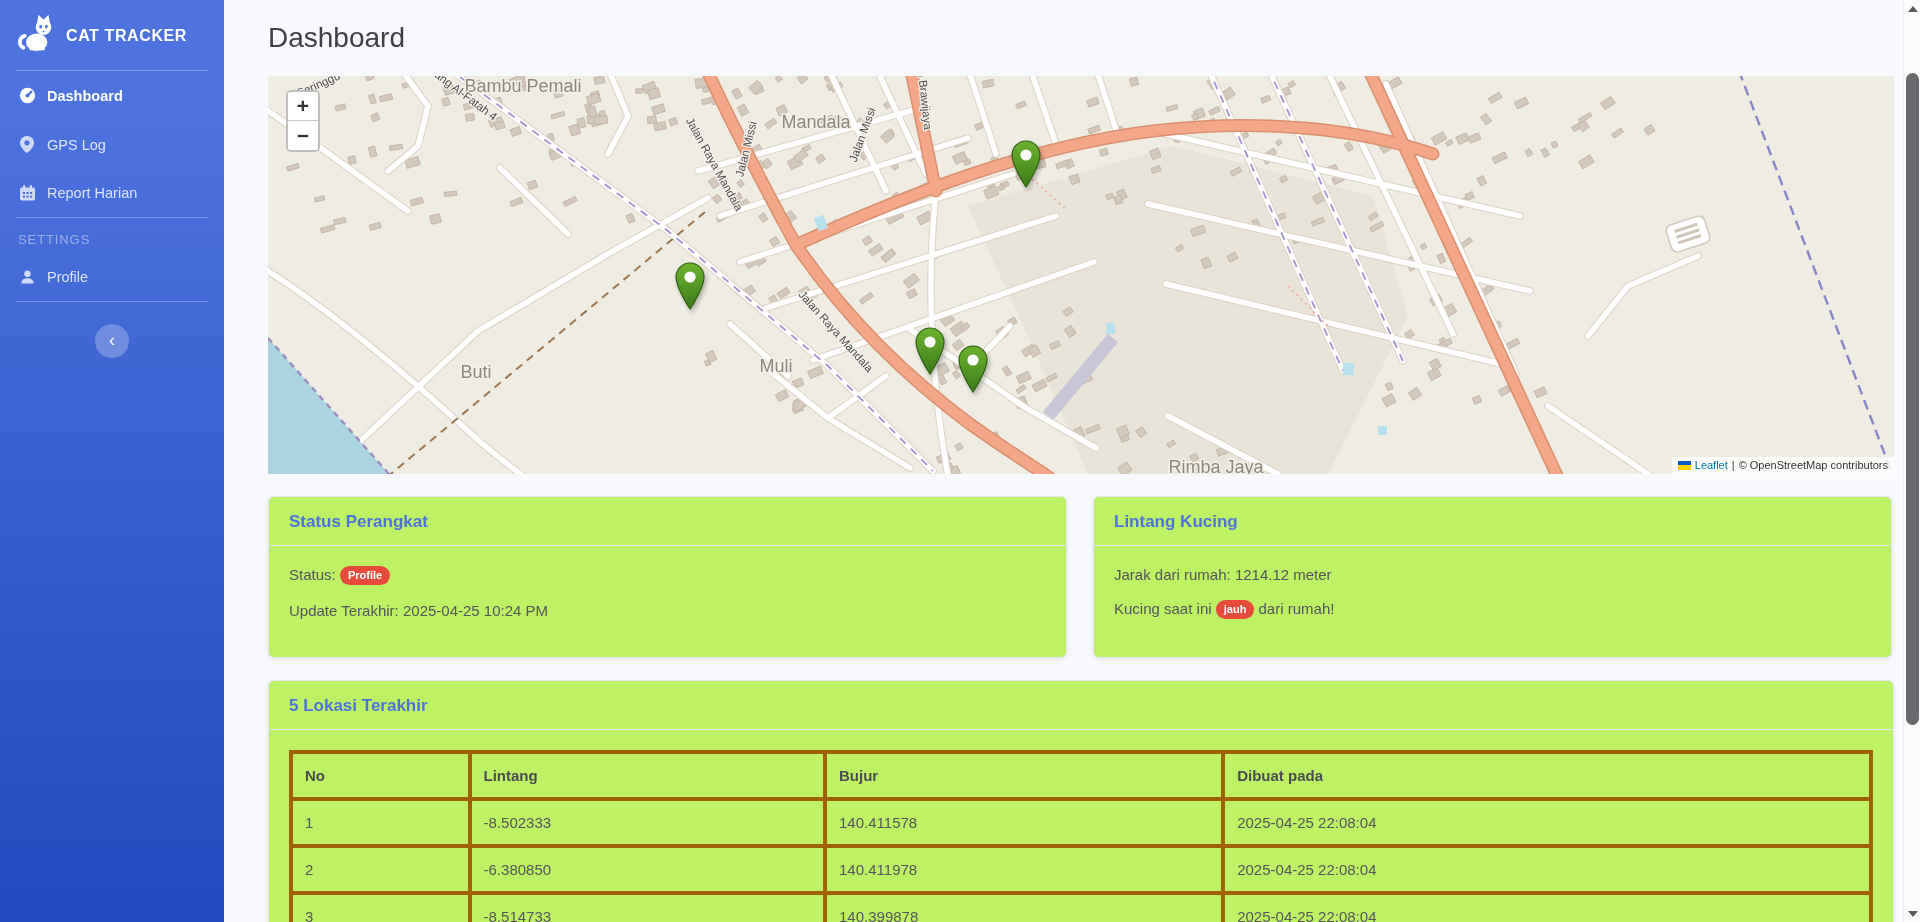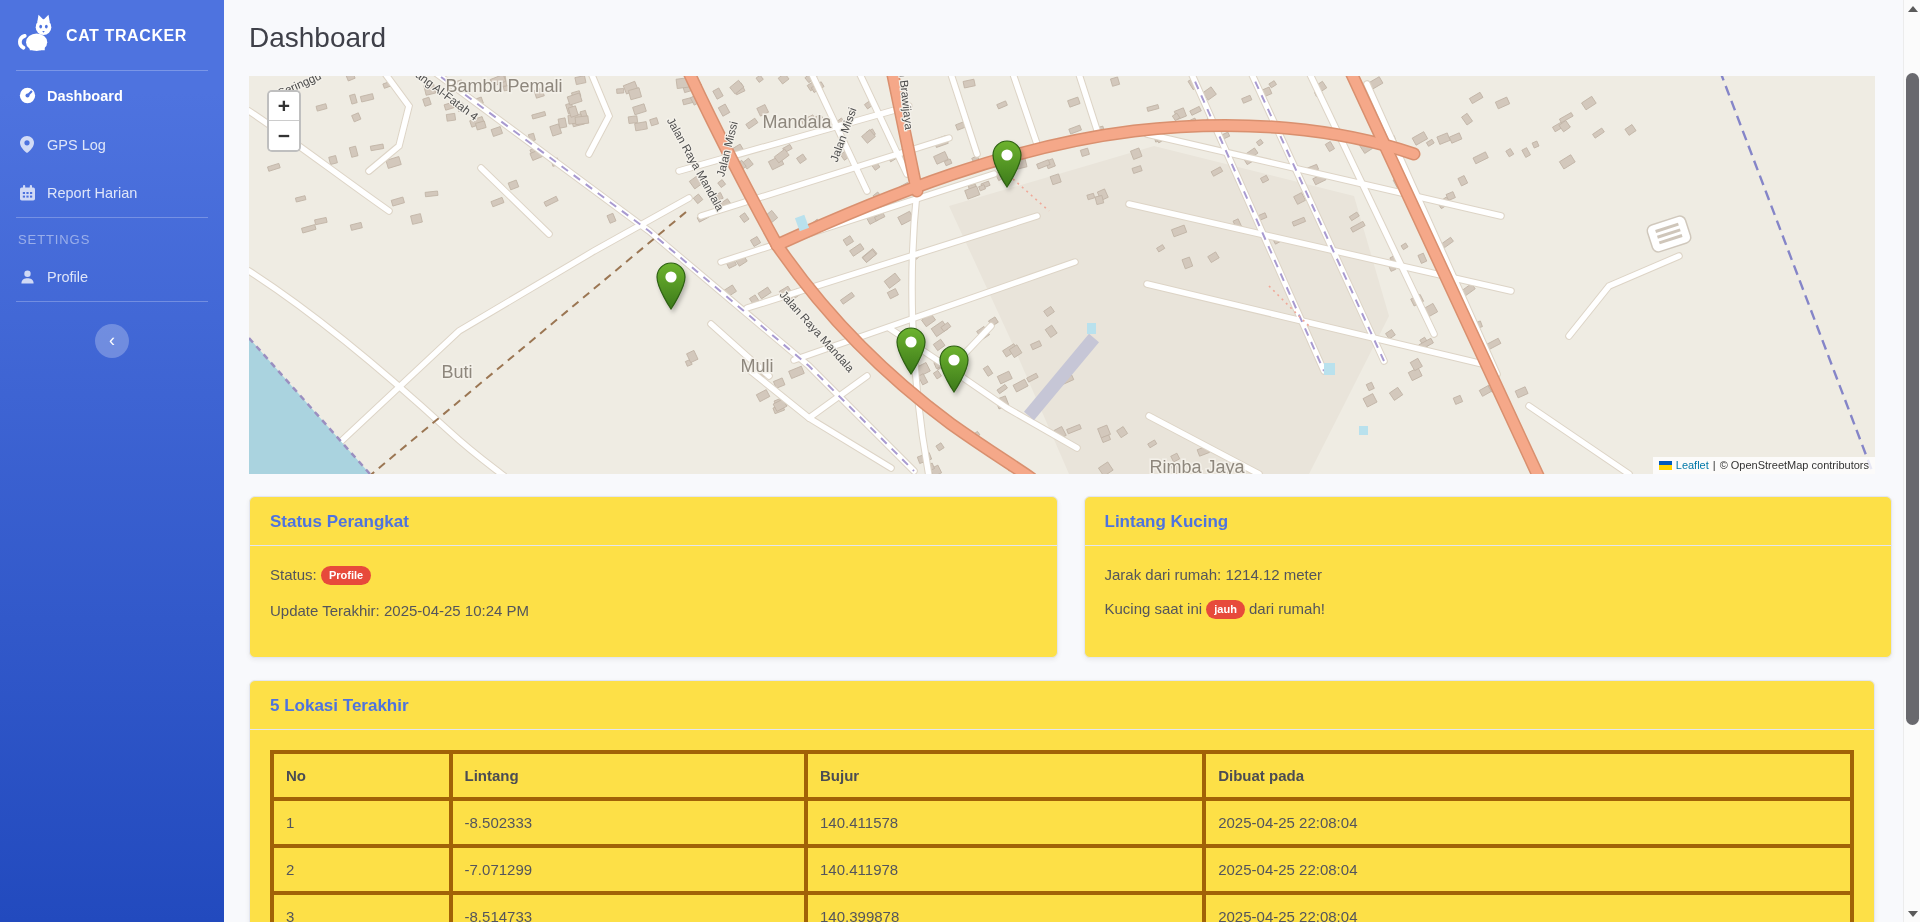--- a/index.html
+++ b/index.html
@@ -1,17 +1,17 @@
 <!DOCTYPE html>
 <html><head>
 <meta charset="utf-8">
 <style>
   * { box-sizing: border-box; margin: 0; padding: 0; }
   html,body { width:1920px; height:922px; overflow:hidden; font-family:"Liberation Sans",sans-serif; background:#f8f9fc; }
-  .app { position:relative; width:1920px; height:922px; display:flex; }
+  .app { position:relative; width:1920px; height:922px; display:flex;gap:19px; }
 
   
   .sidebar { width:224px; min-width:224px; height:922px; background:linear-gradient(180deg,#4e73df 10%,#224abe 100%); color:#fff; display:flex; flex-direction:column; }
   .brand { display:flex; align-items:center; gap:10px; padding:14px 16px 12px 16px; height:70px; }
   .brand-text { font-size:16px; font-weight:800; letter-spacing:.6px; color:#fff; }
   .sb-divider { border-top:1px solid rgba(255,255,255,.25); margin:0 16px; }
   .nav-item { display:flex; align-items:center; gap:11px; padding:16px 18px; font-size:14.5px; color:rgba(255,255,255,.82); cursor:pointer; }
   .nav-item .ic { width:18px; display:flex; justify-content:center; opacity:.75; }
   .nav-item.active { color:#fff; font-weight:700; }
   .nav-item.active .ic { opacity:1; }
@@ -28,21 +28,21 @@
   .zoomctl { position:absolute; top:14px; left:18px; width:34px; border:2px solid rgba(0,0,0,.25); border-radius:5px; background:#fff; overflow:hidden; z-index:5; }
   .zoomctl .zbtn { width:100%; height:29px; display:flex; align-items:center; justify-content:center; font-size:21px; font-weight:700; color:#333; cursor:pointer; background:#fff; }
   .zoomctl .zbtn:first-child { border-bottom:1px solid #ccc; }
   .marker { position:absolute; width:30px; height:48px; z-index:4; filter:drop-shadow(2px 3px 2px rgba(0,0,0,.25)); }
   .attrib { position:absolute; right:0; bottom:0; background:rgba(255,255,255,.8); padding:2px 6px 3px 6px; font-size:11px; color:#333; z-index:5; display:flex; align-items:center; gap:4px; }
   .attrib a { color:#0078a8; text-decoration:none; }
   .flag { display:inline-block; width:13px; height:9px; background:linear-gradient(180deg,#005bbb 50%,#ffd500 50%); }
 
   
   .cards-row { display:flex; gap:26px; margin-bottom:22px; }
-  .card { background:#fde047; border:1px solid #e3e6f0; border-radius:6px; box-shadow:0 2px 4px rgba(58,59,69,.08); }
+  .card { background:#bef264; border:1px solid #e3e6f0; border-radius:6px; box-shadow:0 2px 4px rgba(58,59,69,.08); }
   .cards-row .card { flex:1 1 0; height:162px; }
   .card-header { padding:15px 20px 13px 20px; border-bottom:1px solid #e3e6f0; }
   .card-title { color:#4e73df; font-size:17px; font-weight:700; }
   .card-body { padding:20px; font-size:15px; color:#54555c; }
   .card-body p { margin-bottom:17px; }
   .badge { display:inline-block; background:#e74a3b; color:#fff; font-size:11px; font-weight:700; padding:3px 8px 4px 8px; border-radius:10px; vertical-align:1px; }
 
   
   .table-card { width:1626px; }
   .table-wrap { padding:20px; }
@@ -681,21 +681,21 @@
           </thead>
           <tbody id="loc-tbody">
               <tr>
                 <td>1</td>
                 <td>-8.502333</td>
                 <td>140.411578</td>
                 <td>2025-04-25 22:08:04</td>
               </tr>
               <tr>
                 <td>2</td>
-                <td>-7.071299</td>
+                <td>-6.380850</td>
                 <td>140.411978</td>
                 <td>2025-04-25 22:08:04</td>
               </tr>
               <tr>
                 <td>3</td>
                 <td>-8.514733</td>
                 <td>140.399878</td>
                 <td>2025-04-25 22:08:04</td>
               </tr>
             </tbody>

